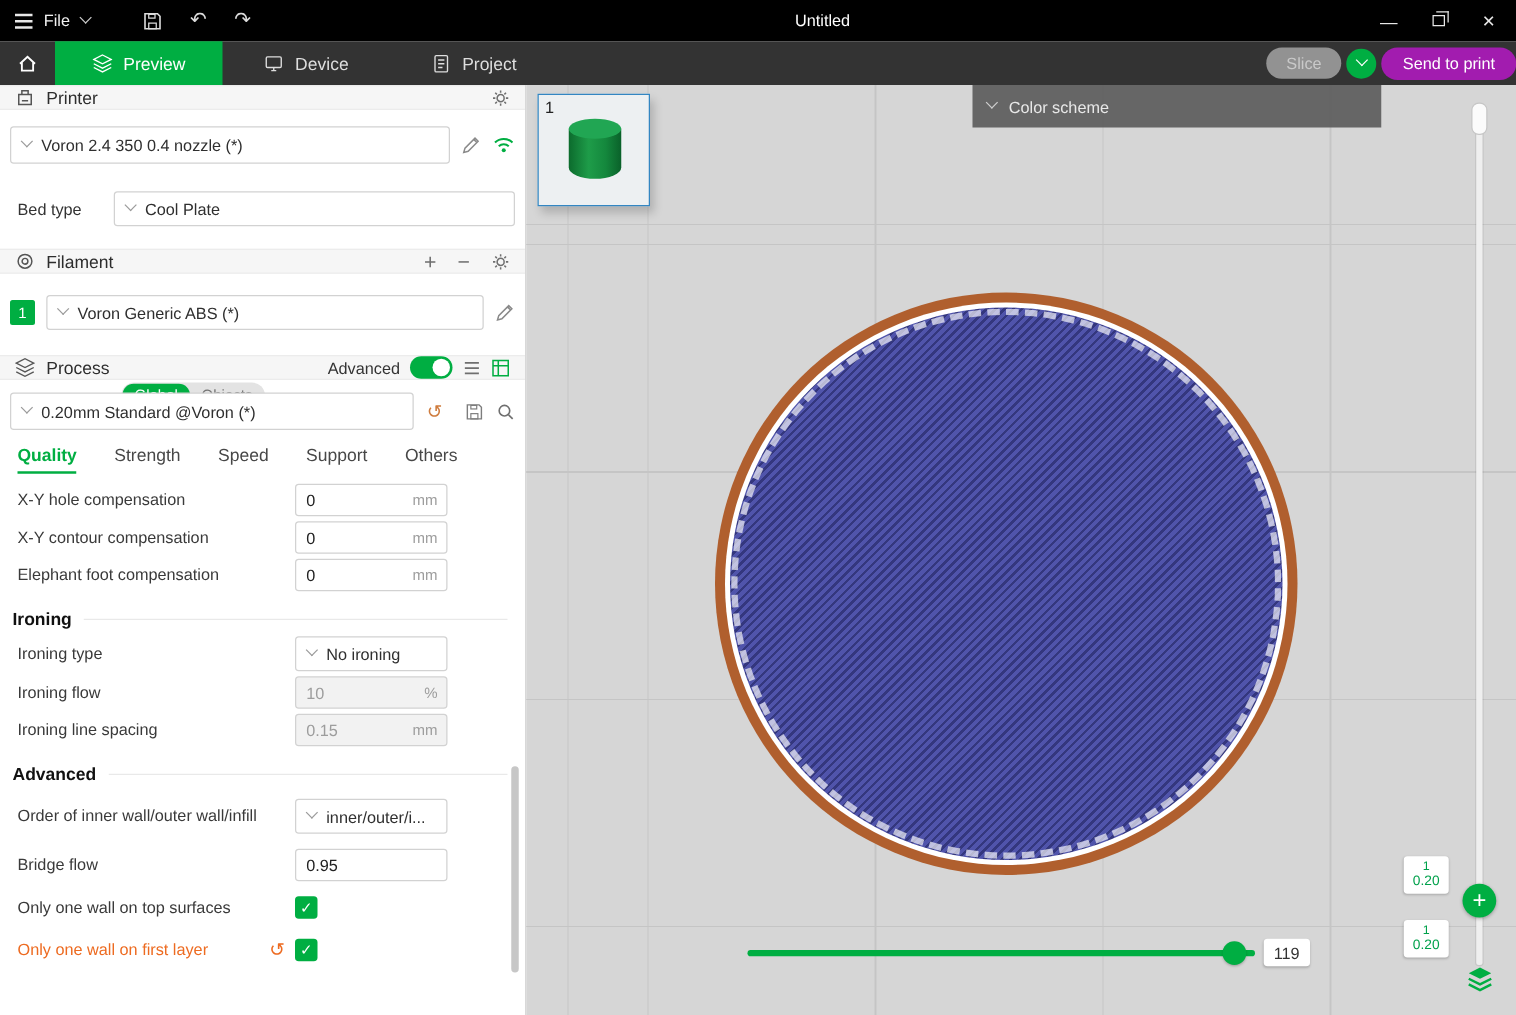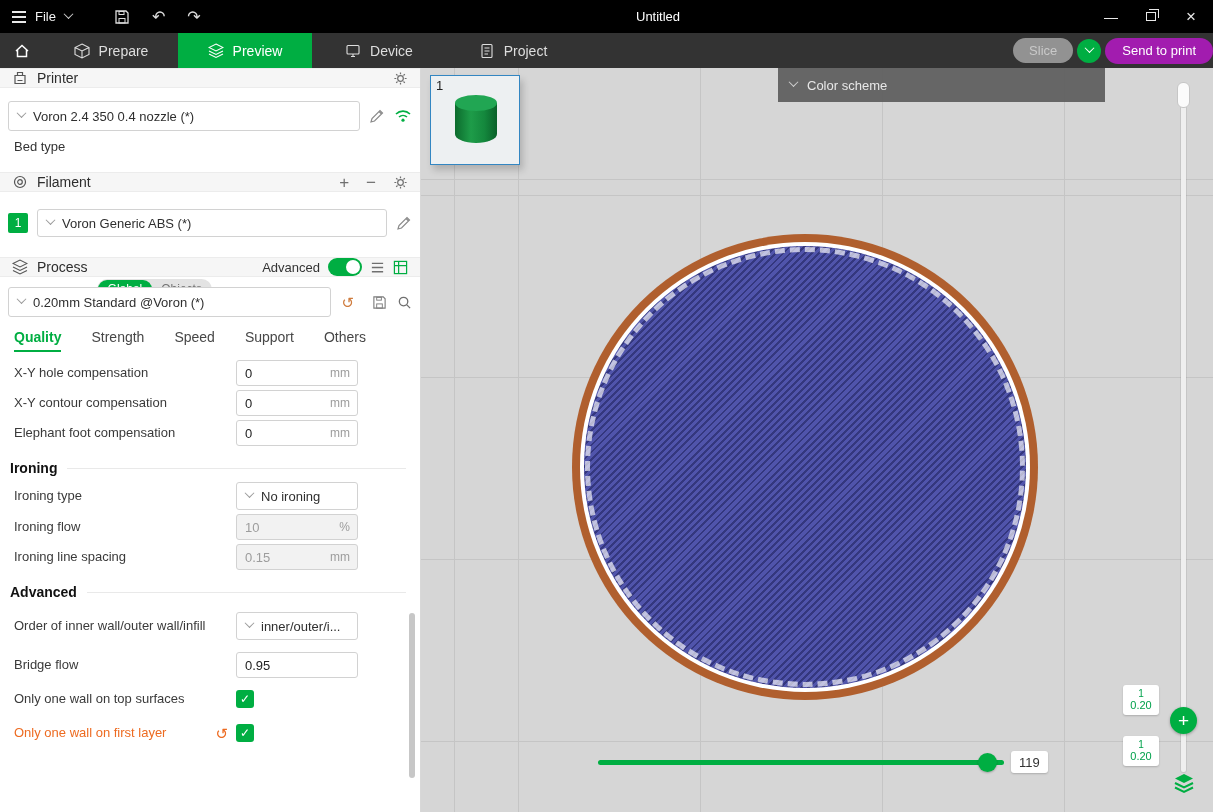--- a/index.html
+++ b/index.html
@@ -144,26 +144,20 @@
       <div class="wbtn" style="font-size:17px;">×</div>
     </div>
   </div>
 
   <div class="navbar">
     <div class="home-btn">
       <svg width="18" height="18" viewBox="0 0 18 18">
           <path d="M3 9 L9 3.5 15 9 M4.5 8 V14.5 H13.5 V8" fill="none" stroke="#fff" stroke-width="1.5"></path>
         </svg>
     </div>
-    <div class="nav-tab">
-      <svg width="16" height="16" viewBox="0 0 16 16">
-          <path d="M8 1 L15 4.5 V11.5 L8 15 L1 11.5 V4.5 Z M8 8 V15 M1 4.5 L8 8 L15 4.5" fill="none" stroke="currentColor" stroke-width="1.1"></path>
-        </svg>
-      <span>Prepare</span>
-    </div>
     <div class="nav-tab active">
       <svg width="16" height="16" viewBox="0 0 16 16">
           <path d="M8 1 L15 4.5 8 8 1 4.5 Z" fill="none" stroke="currentColor" stroke-width="1.1"></path>
           <path d="M1 8 L8 11.5 15 8 M1 11 L8 14.5 15 11" fill="none" stroke="currentColor" stroke-width="1.1"></path>
         </svg>
       <span>Preview</span>
     </div>
     <div class="nav-tab">
       <svg width="16" height="16" viewBox="0 0 16 16">
           <rect x="2" y="2.5" width="12" height="8.5" rx="1" fill="none" stroke="currentColor" stroke-width="1.1"></rect>
@@ -220,22 +214,26 @@
           </svg>
       </span>
       <span class="svg-btn">
         <svg width="18" height="14" viewBox="0 0 18 14">
             <path d="M2 5 a10 10 0 0 1 14 0" fill="none" stroke="#00AE42" stroke-width="1.6"></path>
             <path d="M5 8 a6 6 0 0 1 8 0" fill="none" stroke="#00AE42" stroke-width="1.6"></path>
             <circle cx="9" cy="11.2" r="1.6" fill="#00AE42"></circle>
           </svg>
       </span>
     </div>
-    <div class="srow" style="margin-top:8px;">
+    <div class="srow" style="margin-top:22px;">
       <span class="bed-label">Bed type</span>
+      <div class="combo flex1">
+        <span class="chev"></span>
+        <span>Cool Plate</span>
+      </div>
     </div>
 
     <div class="sec-header" style="margin-top:18px;">
       <span class="svg-btn">
         <svg width="16" height="16" viewBox="0 0 16 16">
             <circle cx="8" cy="8" r="5.5" fill="none" stroke="#555" stroke-width="1.2"></circle>
             <circle cx="8" cy="8" r="2.3" fill="none" stroke="#555" stroke-width="1.2"></circle>
           </svg>
       </span>
       <span class="sec-title">Filament</span>

